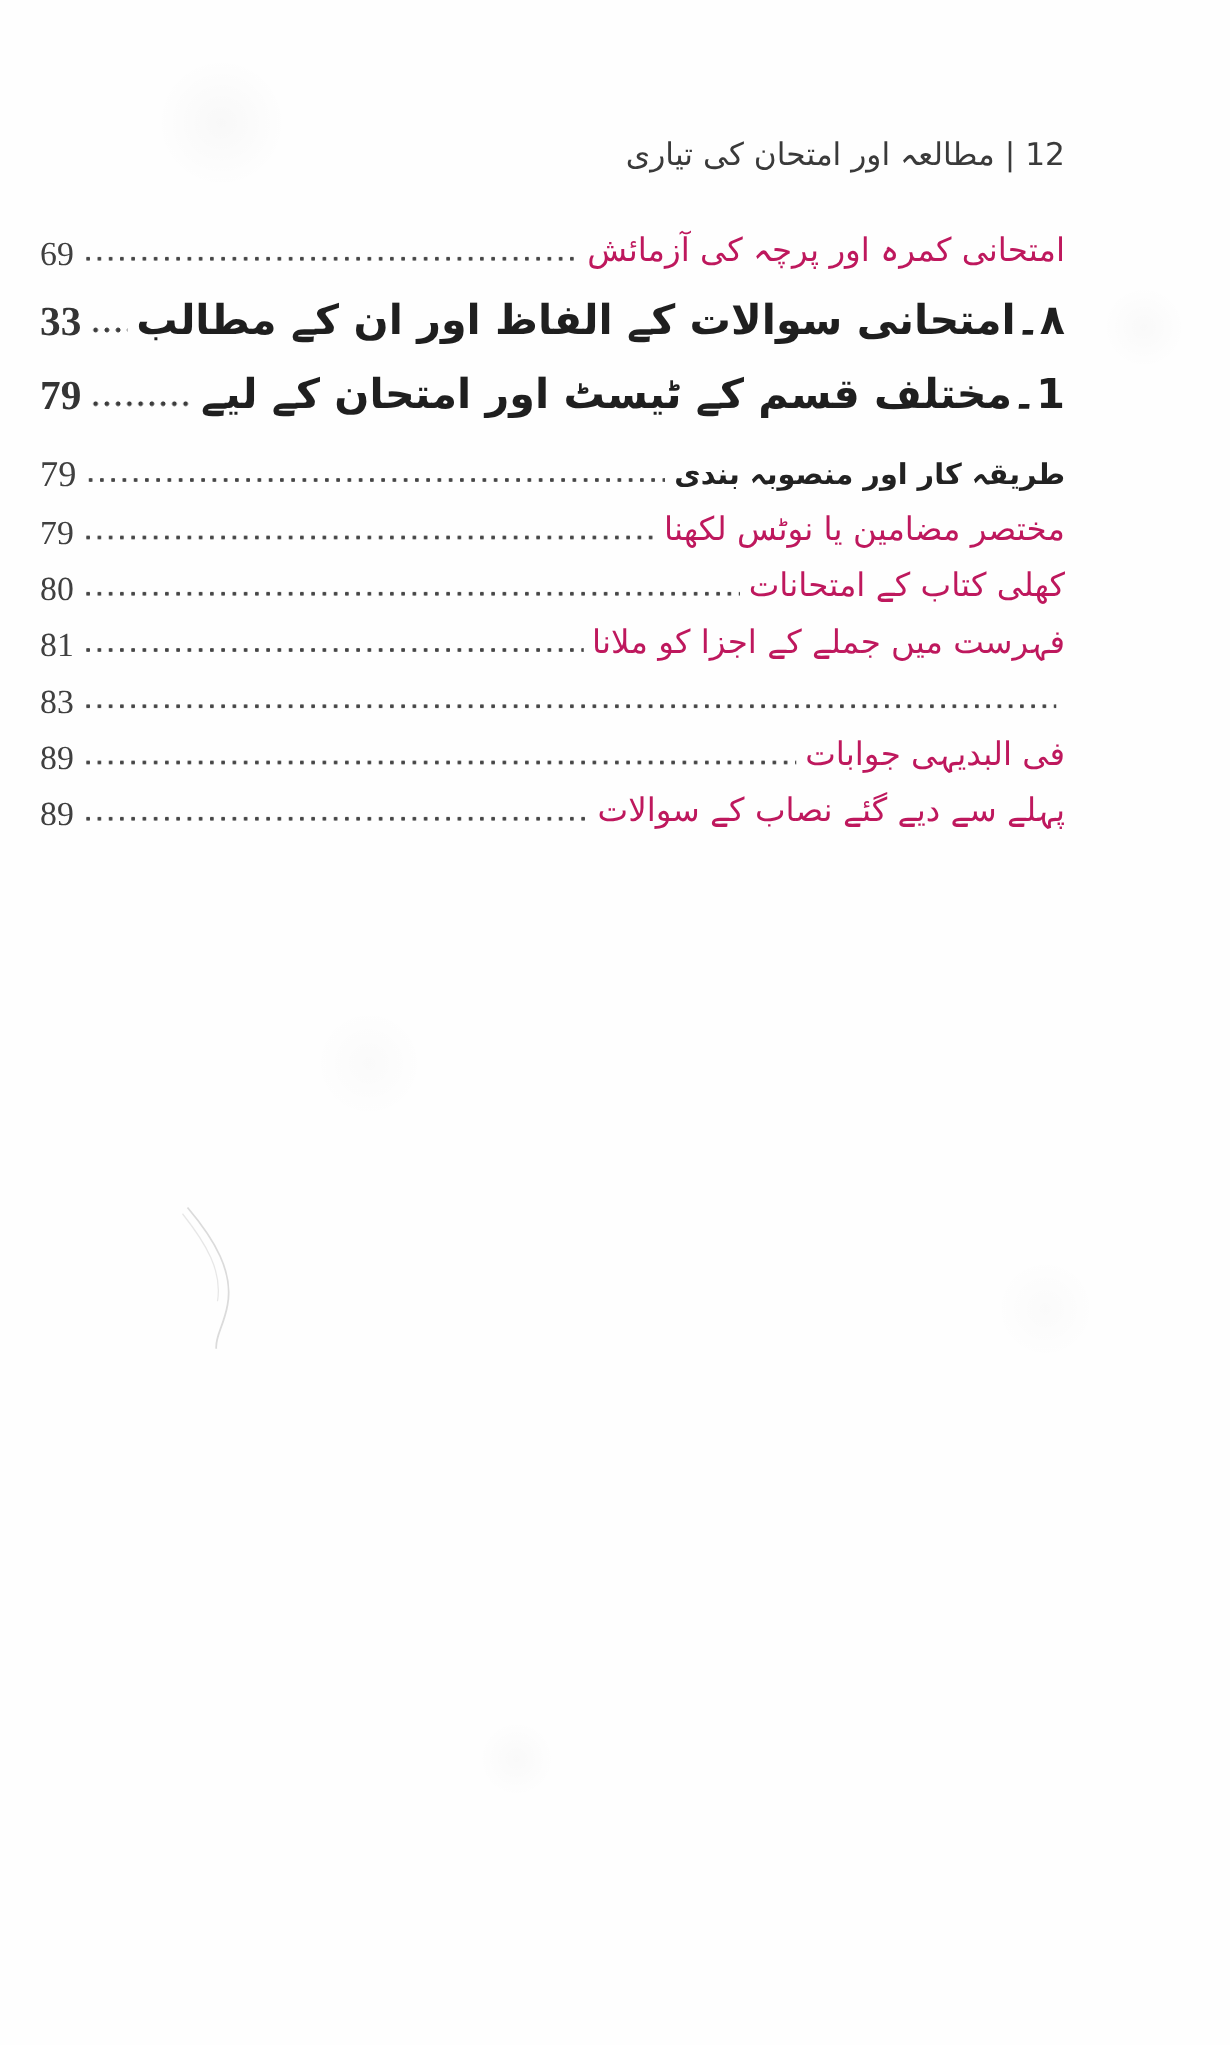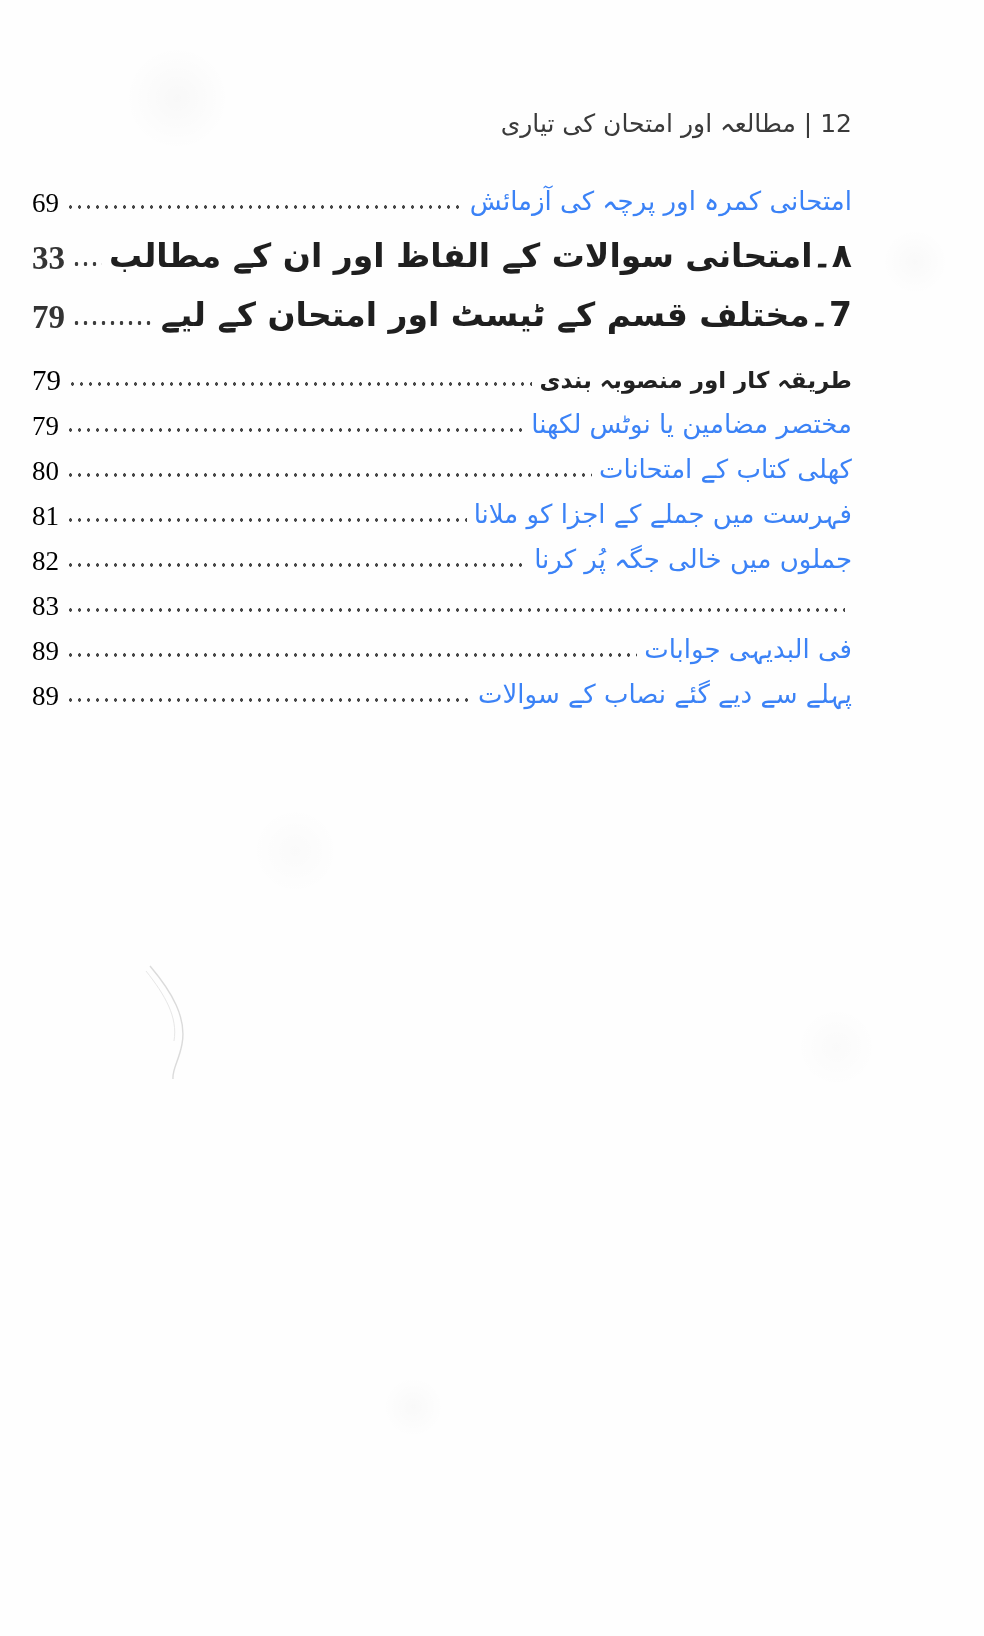--- a/index.html
+++ b/index.html
@@ -31,37 +31,37 @@
     color:#3a3a3a;
     height:48px;
   }
   .toc{margin-top:20px;}
   .toc-row{
     display:flex;
     align-items:flex-end;
   }
   .toc-row .pageno{
     font-family:"Liberation Serif","DejaVu Serif",serif;
-    color:#000000;
+    color:#404040;
     line-height:1.05;
     white-space:nowrap;
   }
   .toc-row .leader{
     flex:1 1 auto;
     height:24px;
     margin:0 7px;
     background-image:radial-gradient(circle, #474747 1.5px, rgba(0,0,0,0) 1.9px);
     background-size:9px 6px;
     background-repeat:repeat-x;
     background-position:left bottom 7px;
   }
   .toc-row .title{
     line-height:1.25;
     white-space:nowrap;
-    color:#3b82f6;
+    color:#be185d;
   }
   
   .toc-row.small{height:45px;}
   .toc-row.small .title{font-size:26px;}
   .toc-row.small .pageno{font-size:27px;}
 
   .toc-row.chapter{height:59px;}
   .toc-row.chapter .title{font-size:33px;font-weight:bold;color:#1f1f1f;text-align:right;}
   .toc-row.chapter .pageno{font-size:33px;font-weight:600;color:#343434;}
   .toc-row.chapter .leader{background-image:radial-gradient(circle, #3c3c3c 1.7px, rgba(0,0,0,0) 2.1px);background-position:left bottom 9px;}
@@ -94,21 +94,21 @@
     <span class="title" dir="rtl">امتحانی کمرہ اور پرچہ کی آزمائش</span>
   </div>
         <div class="toc-row chapter">
     <span class="pageno">33</span>
     <span class="leader"></span>
     <span class="title" dir="rtl">۸۔امتحانی سوالات کے الفاظ اور ان کے مطالب</span>
   </div>
         <div class="toc-row chapter">
     <span class="pageno">79</span>
     <span class="leader"></span>
-    <span class="title" dir="rtl">7۔مختلف قسم کے ٹیسٹ اور امتحان کے لیے</span>
+    <span class="title" dir="rtl">1۔مختلف قسم کے ٹیسٹ اور امتحان کے لیے</span>
   </div>
         <div class="toc-row section">
     <span class="pageno">79</span>
     <span class="leader"></span>
     <span class="title" dir="rtl">طریقہ کار اور منصوبہ بندی</span>
   </div>
         <div class="toc-row small">
     <span class="pageno">79</span>
     <span class="leader"></span>
     <span class="title" dir="rtl">مختصر مضامین یا نوٹس لکھنا</span>
@@ -117,25 +117,20 @@
     <span class="pageno">80</span>
     <span class="leader"></span>
     <span class="title" dir="rtl">کھلی کتاب کے امتحانات</span>
   </div>
         <div class="toc-row small">
     <span class="pageno">81</span>
     <span class="leader"></span>
     <span class="title" dir="rtl">فہرست میں جملے کے اجزا کو ملانا</span>
   </div>
         <div class="toc-row small">
-    <span class="pageno">82</span>
-    <span class="leader"></span>
-    <span class="title" dir="rtl">جملوں میں خالی جگہ پُر کرنا</span>
-  </div>
-        <div class="toc-row small">
     <span class="pageno">83</span>
     <span class="leader"></span>
   </div>
         <div class="toc-row small">
     <span class="pageno">89</span>
     <span class="leader"></span>
     <span class="title" dir="rtl">فی البدیہی جوابات</span>
   </div>
         <div class="toc-row small">
     <span class="pageno">89</span>

